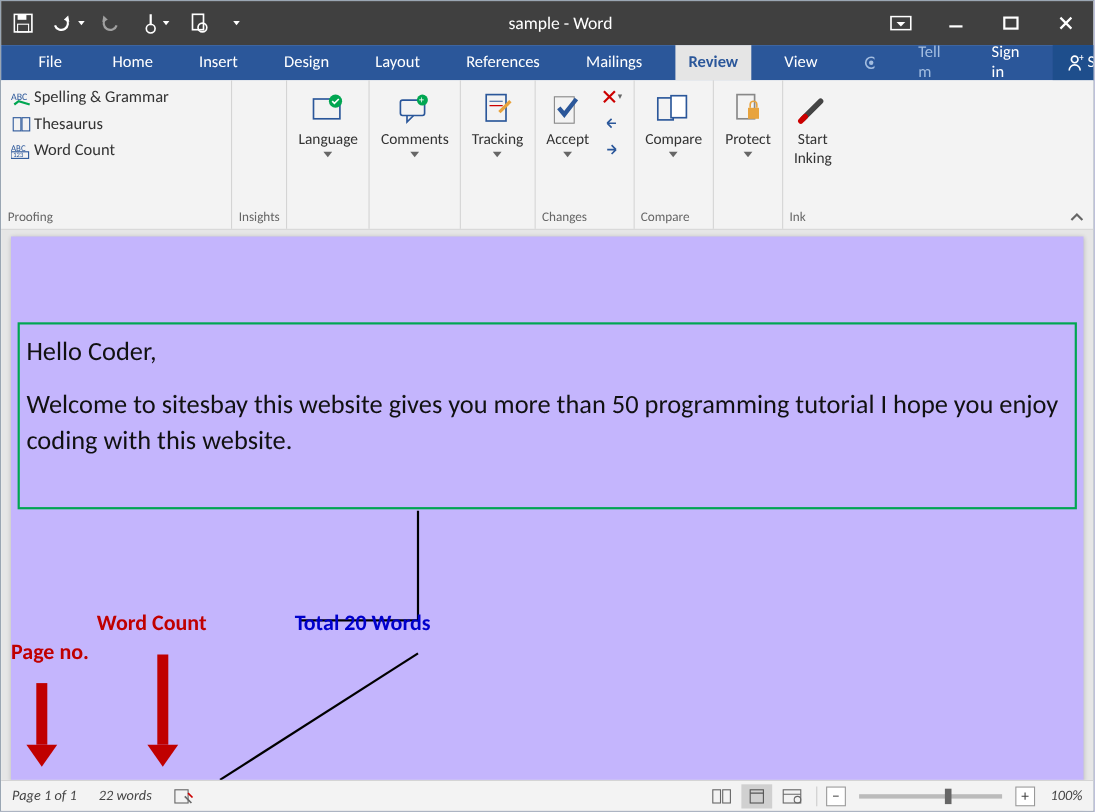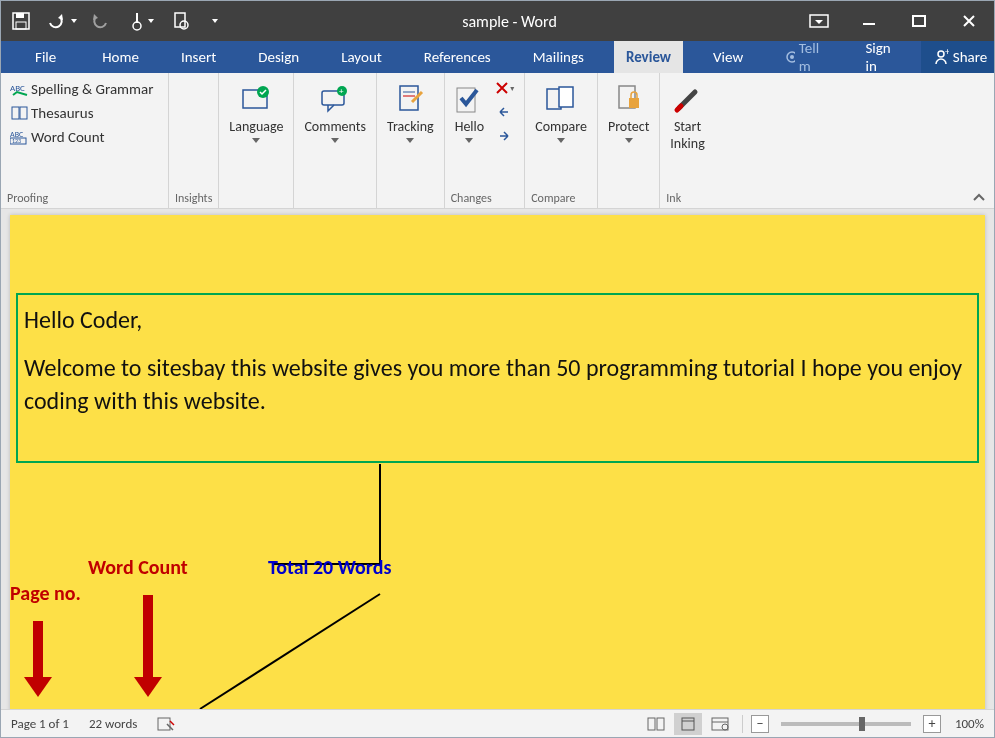--- a/index.html
+++ b/index.html
@@ -13,53 +13,53 @@
   .title-text { flex:1; text-align:center; font-size:16px; }
   .win-ctrl { display: flex; height:100%; }
   .win-btn { width: 50px; display:flex; align-items:center; justify-content:center; cursor:pointer; }
   
   
   .tabs { background:#2b579a; height:32px; display:flex; color:#fff; font-size:15px;}
   .tab { padding: 0 12px; display:flex; align-items:center; cursor:pointer;margin-left:18px;}
   .tab.file { padding:0 16px; }
   .tab.active { background:#e5e5e5; color:#2b579a;font-weight:bold; }
   .tabs-right { margin-left:auto; display:flex;}
-  .tell-me { color:#a3bde0; }
+  .tell-me { color:#a3bde0;gap:36px; }
 
   
   .ribbon { background:#f3f3f3; border-bottom:1px solid #d4d4d4; height:136px; display:flex; position:relative;}
   .ribgroup { border-right:1px solid #d4d4d4; display:flex; flex-direction:column; padding:4px 6px 0 6px;}
   .ribgroup-label { font-size:12px; color:#666; padding-bottom:3px; margin-top:auto;}
   .rib-big { display:flex; flex-direction:column; align-items:center; justify-content:flex-start; cursor:pointer; padding: 2px 4px; font-size:14px; color:#333; text-align:center; line-height:1.2;}
   .rib-big .icon-slot { height: 40px; display:flex; align-items:center; justify-content:center; }
   .rib-big .small-caret { width:0;height:0;border-left:4px solid transparent;border-right:4px solid transparent;border-top:5px solid #666; margin-top:2px;}
   .proof-row { display:flex; align-items:center; font-size:15px; color:#333; padding:3px 2px; cursor:pointer;}
   .proof-row .ico { width:22px; display:flex; justify-content:center; }
   .tiny-btns { display:flex; flex-direction:column; gap:2px; margin-left:2px;}
   .tiny-btn { width:28px; height:22px; border:1px solid transparent; display:flex; align-items:center; justify-content:center; cursor:pointer; font-size:12px;}
   .collapse-caret { position:absolute; right:8px; bottom:6px; cursor:pointer; color:#666;}
   
   
   .docarea { background:#e6e6e6; position:relative; height: calc(738px - 40px - 32px - 136px - 28px - 2px); display:flex; justify-content:center; padding-top:6px;}
-  .page { background:#fde047; width:975px; height:520px; box-shadow:0 0 4px rgba(0,0,0,0.2); position:relative; overflow:hidden;}
+  .page { background:#c4b5fd; width:975px; height:520px; box-shadow:0 0 4px rgba(0,0,0,0.2); position:relative; overflow:hidden;}
   .green-box { position:absolute; left:6px; top:78px; right:6px; height:170px; border:2px solid #00a651; padding: 8px 6px;}
   .doc-text { font-size:24px; color:#111; line-height:1.4;}
   
   
   .anno { position:absolute; pointer-events:none; }
   .anno-label { font-size:20px; font-weight:bold; }
   .red { color:#c00000; }
   .blue { color:#0000cc; }
   .arrow-down { width:20px; position:absolute; }
   .arrow-down .shaft { width:10px; height:56px; background:#c00000; margin:0 auto; }
   .arrow-down .head { width:0;height:0;border-left:14px solid transparent;border-right:14px solid transparent;border-top:20px solid #c00000; margin-left:-4px;}
   
   
   .statusbar { position:absolute; bottom:0; left:0; right:0; height:28px; background:#f3f3f3; border-top:1px solid #d4d4d4; display:flex; align-items:center; font-size:13px; color:#444;}
-  .status-item { padding: 0 10px; cursor:pointer;}
+  .status-item { padding: 0 10px; cursor:pointer;font-style:italic;}
   .status-right { margin-left:auto; display:flex; align-items:center; gap:4px; padding-right:10px;}
   .view-btn { width:28px; height:22px; display:flex; align-items:center; justify-content:center; cursor:pointer;}
   .view-btn.active { background:#d0d0d0; }
   .zoom-track { width:130px; height:4px; background:#bbb; position:relative; margin:0 8px;}
   .zoom-thumb { position:absolute; left:60%; top:-5px; width:6px; height:14px; background:#666;}
   .zoom-btn { width:18px; height:18px; border:1px solid #999; display:flex; align-items:center; justify-content:center; cursor:pointer; font-size:14px; background:#fff;}
   
   svg { display:block; }
 </style>
 </head>
@@ -155,21 +155,21 @@
           <path d="M3 15 A5 5 0 0 1 13 15" fill="none" stroke="#fff" stroke-width="1.5"></path>
           <text x="12" y="6" fill="#fff" font-size="10">+</text>
         </svg>
       <span>Share</span>
     </div>
   </div>
 </div>
 
 <div class="ribbon">
 
-  <div class="ribgroup" style="width:168px">
+  <div class="ribgroup" style="width:210px">
     <div class="proof-row">
       <span class="ico">
           <svg width="20" height="16">
             <text x="0" y="10" font-size="9" fill="#2b579a">ABC</text>
             <path d="M3 14 L7 11 L17 14" stroke="#00a651" stroke-width="2" fill="none"></path>
           </svg>
         </span>
       <span>Spelling &amp; Grammar</span>
     </div>
     <div class="proof-row">
@@ -247,21 +247,21 @@
 
   <div class="ribgroup">
     <div style="display:flex">
       <div class="rib-big">
         <span class="icon-slot">
           <svg width="28" height="30">
               <rect x="2" y="4" width="18" height="24" fill="none" stroke="#888" stroke-width="1"></rect>
               <path d="M6 14 L11 20 L22 6" stroke="#2b579a" stroke-width="4" fill="none"></path>
             </svg>
         </span>
-        <span>Hello</span>
+        <span>Accept</span>
         <span class="small-caret"></span>
       </div>
       <div class="tiny-btns">
         <div class="tiny-btn">
             <svg width="16" height="16">
               <path d="M3 3 L13 13 M13 3 L3 13" stroke="#c00" stroke-width="2"></path>
             </svg>
             <span style="font-size:8px;color:#666">▾</span>
           </div>
         <div class="tiny-btn">

